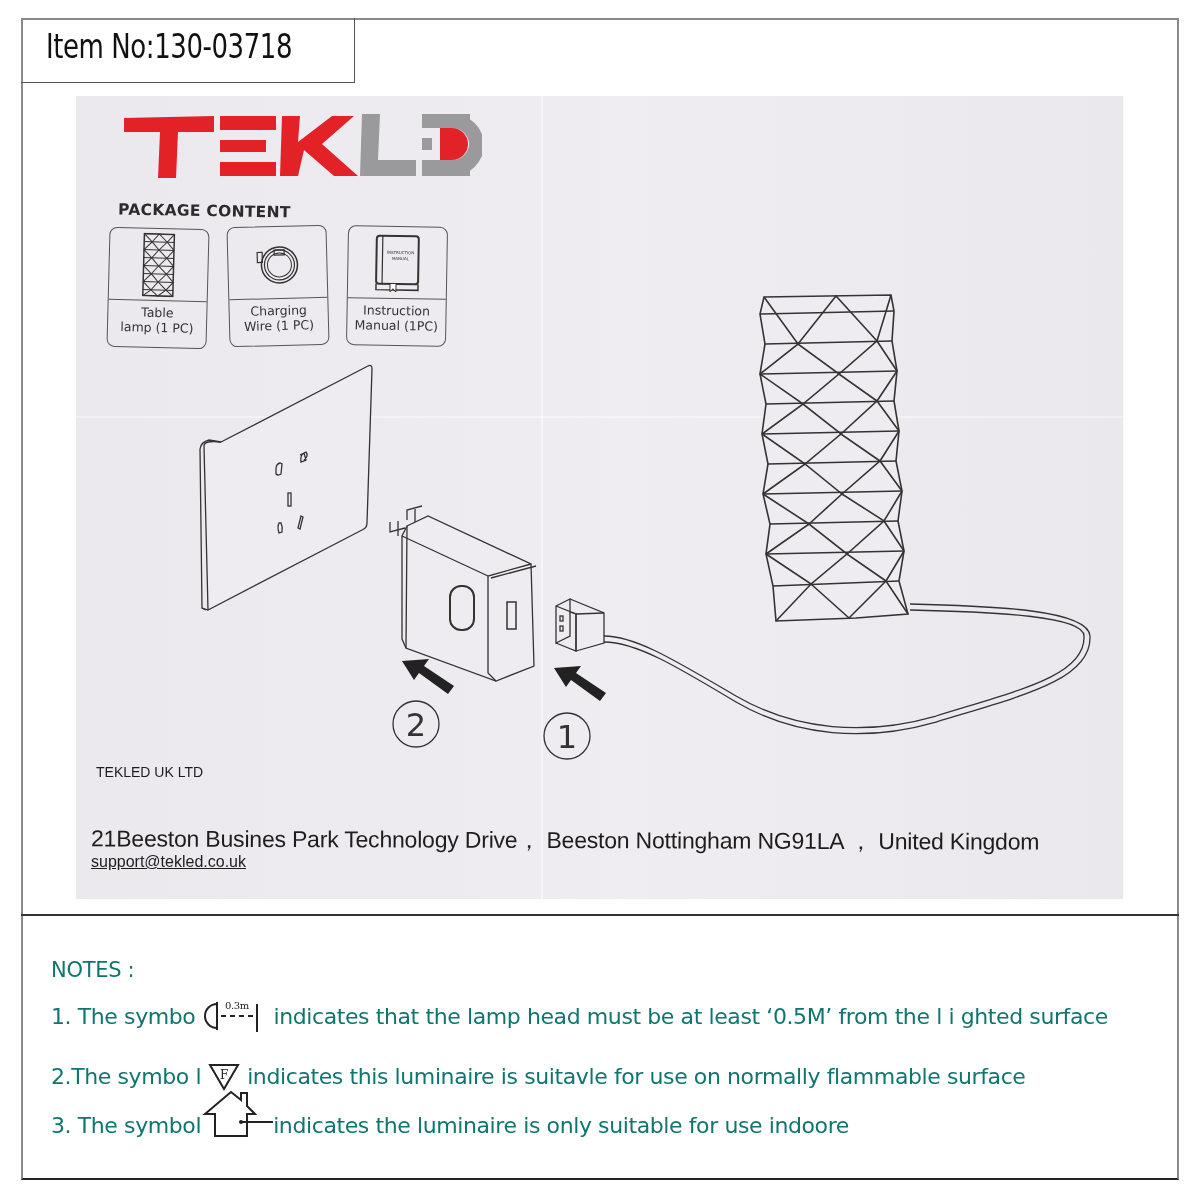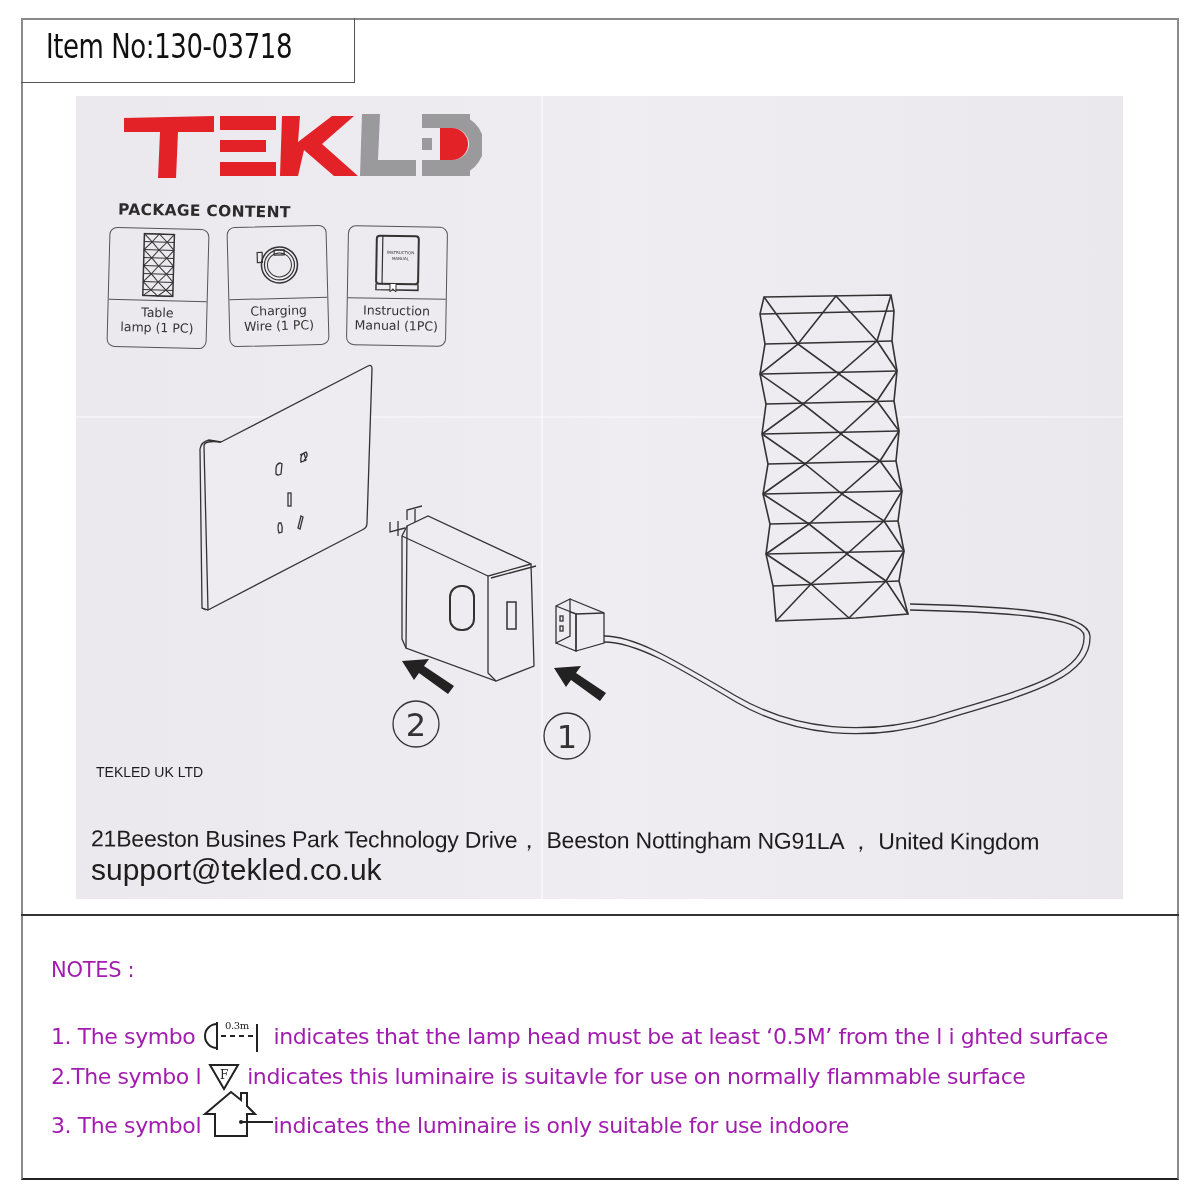--- a/index.html
+++ b/index.html
@@ -17,23 +17,23 @@
 
   .logo { position: absolute; left: 46px; top: 14px; width: 360px; height: 70px; }
 
   .pkg-title { position: absolute; left: 42px; top: 106px; font-family: "DejaVu Sans", sans-serif; font-weight: bold; font-size: 15.5px; letter-spacing: 0.3px; color: #2b2b2b; transform: rotate(1deg); }
   .pkg-card { position: absolute; width: 100px; height: 120px; border: 1.5px solid #555; border-radius: 8px; background: transparent; }
   .pkg-card .icon-area { position: absolute; left: 0; top: 0; width: 100%; height: 72px; border-bottom: 1.5px solid #555; display: flex; align-items: center; justify-content: center; }
   .pkg-card .label { position: absolute; left: 0; top: 76px; width: 100%; text-align: center; font-family: "DejaVu Sans", sans-serif; font-size: 12.5px; line-height: 15px; color: #333; }
 
   .company { position: absolute; left: 20px; top: 668px; font-size: 14px; color: #1d1d1d; }
   .address { position: absolute; left: 15px; top: 729px; font-size: 23px; color: #1d1d1d; white-space: nowrap; transform: rotate(0.2deg); letter-spacing: -0.2px; }
-  .email { position: absolute; left: 15px; top: 757px; font-size: 30px; color: #1d1d1d; }
-
-  .notes { position: absolute; left: 51px; top: 958px; font-family: "DejaVu Sans", sans-serif; color: #a21caf; }
+  .email { position: absolute; left: 15px; top: 757px; font-size: 16px; color: #1d1d1d; text-decoration: underline; }
+
+  .notes { position: absolute; left: 51px; top: 958px; font-family: "DejaVu Sans", sans-serif; color: #0f766e; }
   .notes-title { font-size: 21px; letter-spacing: -0.3px; }
   .note-line { position: absolute; left: 0; white-space: nowrap; font-size: 22px; letter-spacing: -0.4px; display: flex; align-items: center; }
   .note-line .sym { display: inline-block; margin: 0 6px; }
 </style>
 </head>
 <body>
 
 <div class="frame"></div>
 <div class="item-box"></div>
 <div class="item-no">Item No:130-03718</div>
@@ -188,21 +188,21 @@
   <div class="company">TEKLED UK LTD</div>
   <div class="address">21Beeston Busines Park Technology Drive， Beeston Nottingham NG91LA ， United Kingdom</div>
   <div class="email">support@tekled.co.uk</div>
 </div>
 
 <div class="divider"></div>
 
 <div class="notes">
   <div class="notes-title">NOTES :</div>
 
-  <div class="note-line" style="top:60px;">
+  <div class="note-line" style="top:40px;">
     <span>1. The symbo</span>
     <svg class="sym" width="66" height="36" viewBox="0 0 66 36">
       <path d="M16,6 A12,12 0 0 0 16,30 Z" fill="none" stroke="#222" stroke-width="2"></path>
       <line x1="16" y1="4" x2="16" y2="32" stroke="#222" stroke-width="2"></line>
       <line x1="20" y1="18" x2="52" y2="18" stroke="#222" stroke-width="2" stroke-dasharray="5,4"></line>
       <line x1="56" y1="6" x2="56" y2="34" stroke="#222" stroke-width="2"></line>
       <text x="36" y="11" text-anchor="middle" font-size="10" fill="#222" font-family="DejaVu Serif, serif">0.3m</text>
     </svg>
     <span>indicates that the lamp head must be at least ‘0.5M’ from the l i ghted surface</span>
   </div>

